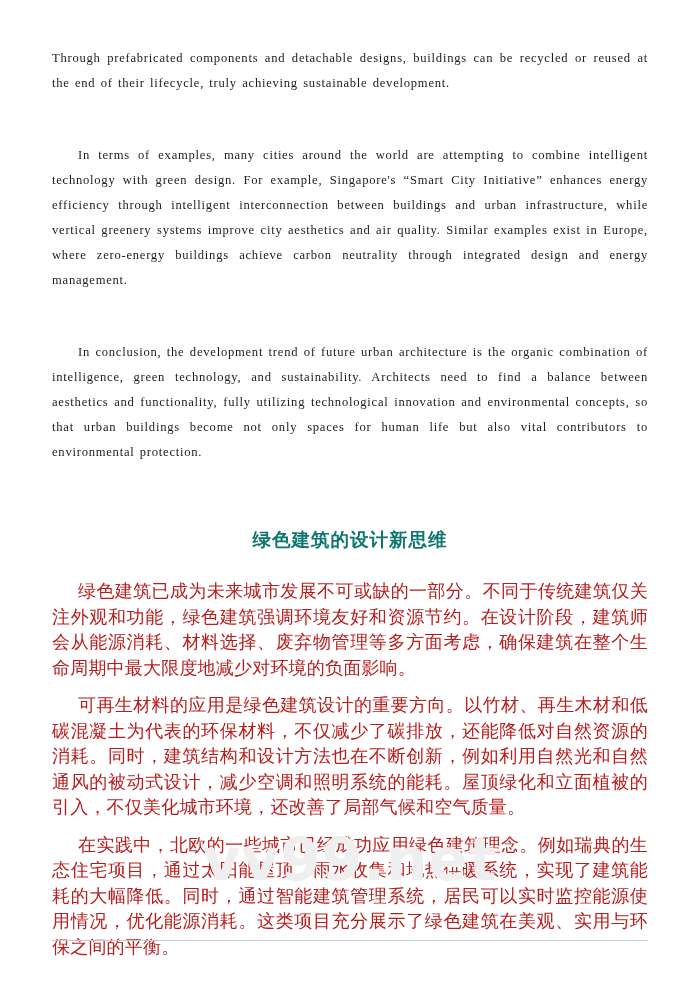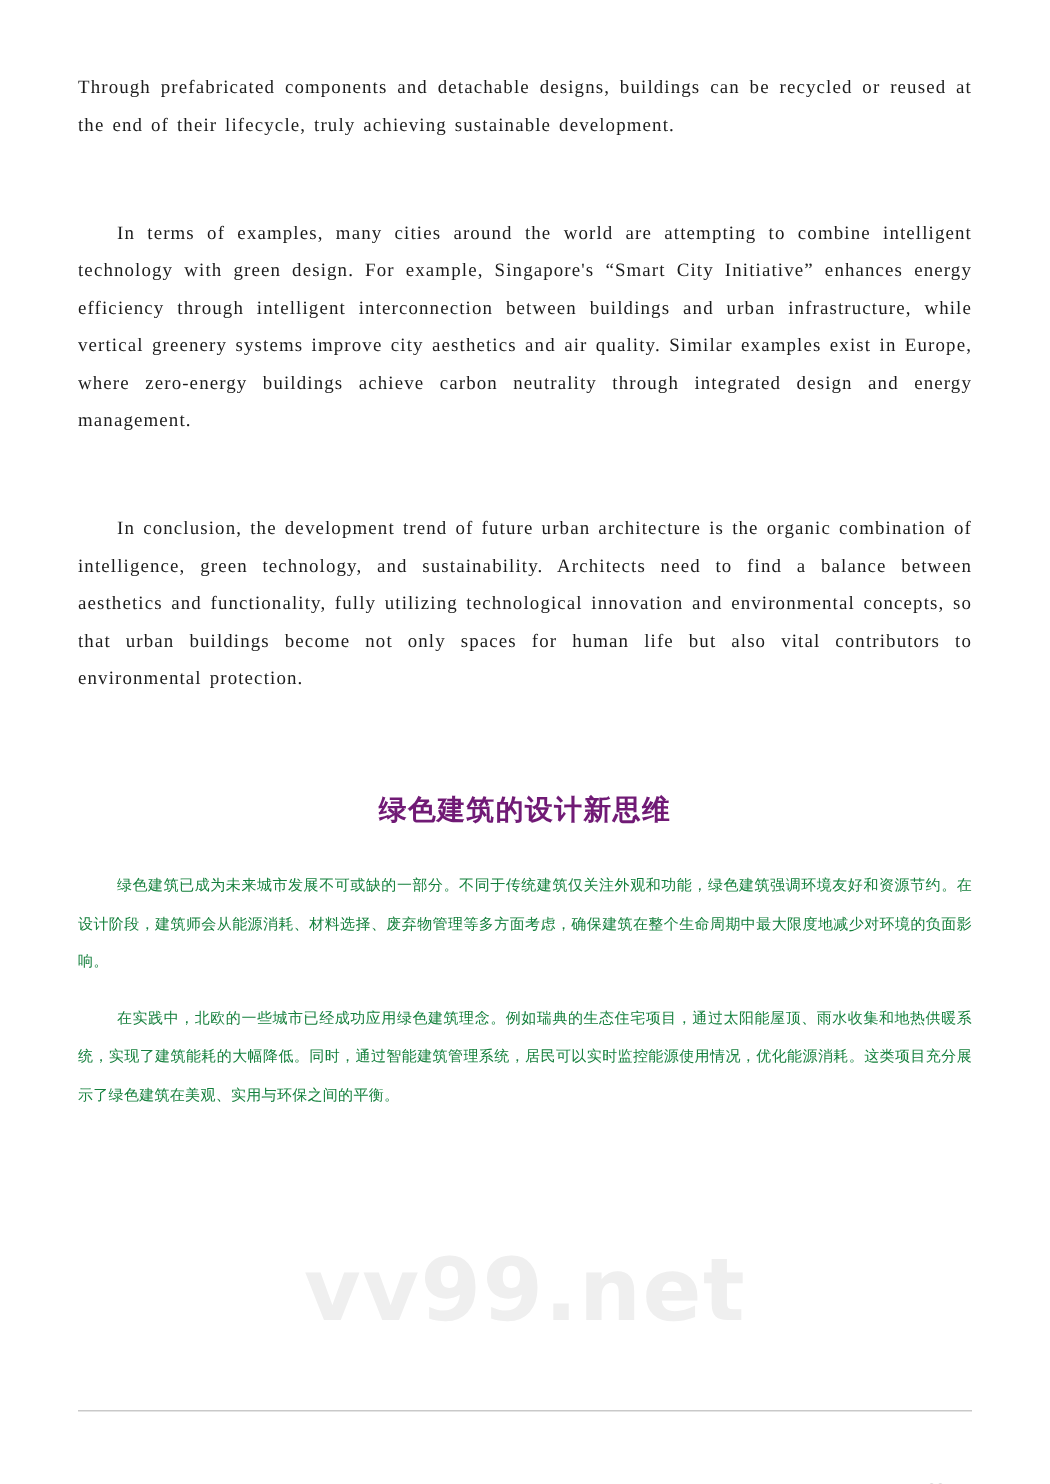--- a/index.html
+++ b/index.html
@@ -39,32 +39,32 @@
   .en-para.indent {
     text-indent: 26px;
     margin-top: 47px;
   }
   .cn-title {
     text-align: center;
     font-family: "DejaVu Sans", sans-serif;
     font-weight: bold;
     font-size: 18.5px;
     letter-spacing: 1px;
-    color: #701a75;
+    color: #0f766e;
     margin: 62px 0 26px 0;
   }
   .cn-para {
     font-family: "DejaVu Sans", sans-serif;
-    font-size: 10px;
+    font-size: 18px;
     line-height: 25.5px;
     text-align: justify;
     text-indent: 26px;
     letter-spacing: 0.2px;
     margin: 0 0 12px 0;
-    color: #15803d;
+    color: #b91c1c;
   }
   .watermark {
     position: absolute;
     left: 0;
     right: 0;
     top: 826px;
     text-align: center;
     font-family: "DejaVu Sans", sans-serif;
     font-weight: bold;
     font-size: 58px;
@@ -99,20 +99,21 @@
   <div class="en-block">
     <p class="en-para">Through prefabricated components and detachable designs, buildings can be recycled or reused at the end of their lifecycle, truly achieving sustainable development.</p>
     <p class="en-para indent">In terms of examples, many cities around the world are attempting to combine intelligent technology with green design. For example, Singapore's “Smart City Initiative” enhances energy efficiency through intelligent interconnection between buildings and urban infrastructure, while vertical greenery systems improve city aesthetics and air quality. Similar examples exist in Europe, where zero-energy buildings achieve carbon neutrality through integrated design and energy management.</p>
     <p class="en-para indent">In conclusion, the development trend of future urban architecture is the organic combination of intelligence, green technology, and sustainability. Architects need to find a balance between aesthetics and functionality, fully utilizing technological innovation and environmental concepts, so that urban buildings become not only spaces for human life but also vital contributors to environmental protection.</p>
   </div>
 
   <h2 class="cn-title">绿色建筑的设计新思维</h2>
 
   <div>
     <p class="cn-para">绿色建筑已成为未来城市发展不可或缺的一部分。不同于传统建筑仅关注外观和功能，绿色建筑强调环境友好和资源节约。在设计阶段，建筑师会从能源消耗、材料选择、废弃物管理等多方面考虑，确保建筑在整个生命周期中最大限度地减少对环境的负面影响。</p>
+    <p class="cn-para">可再生材料的应用是绿色建筑设计的重要方向。以竹材、再生木材和低碳混凝土为代表的环保材料，不仅减少了碳排放，还能降低对自然资源的消耗。同时，建筑结构和设计方法也在不断创新，例如利用自然光和自然通风的被动式设计，减少空调和照明系统的能耗。屋顶绿化和立面植被的引入，不仅美化城市环境，还改善了局部气候和空气质量。</p>
     <p class="cn-para">在实践中，北欧的一些城市已经成功应用绿色建筑理念。例如瑞典的生态住宅项目，通过太阳能屋顶、雨水收集和地热供暖系统，实现了建筑能耗的大幅降低。同时，通过智能建筑管理系统，居民可以实时监控能源使用情况，优化能源消耗。这类项目充分展示了绿色建筑在美观、实用与环保之间的平衡。</p>
   </div>
 
   <div class="watermark">vv99.net</div>
 
   <div class="footer-rule"></div>
   <div class="footer-text">www.vv99.net</div>
 
 </div>
 

